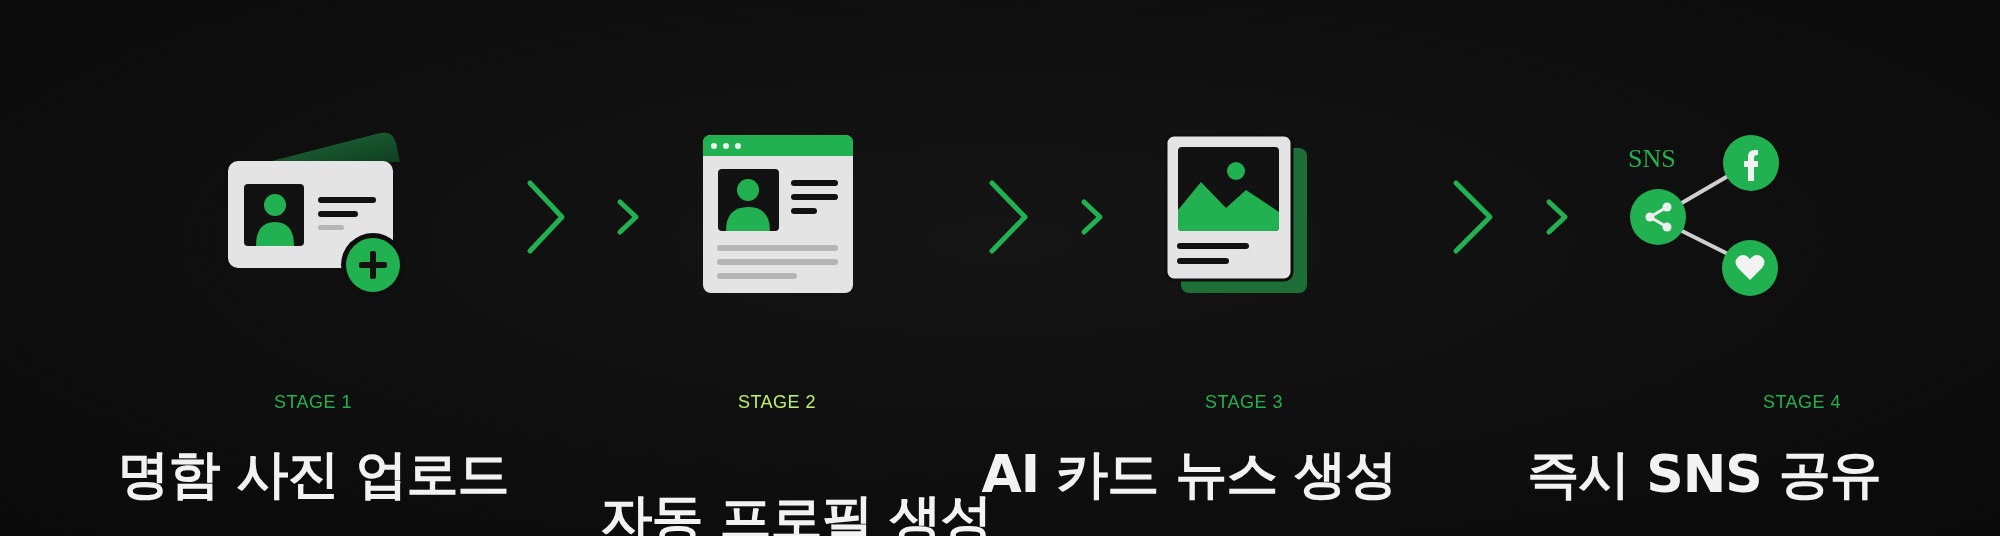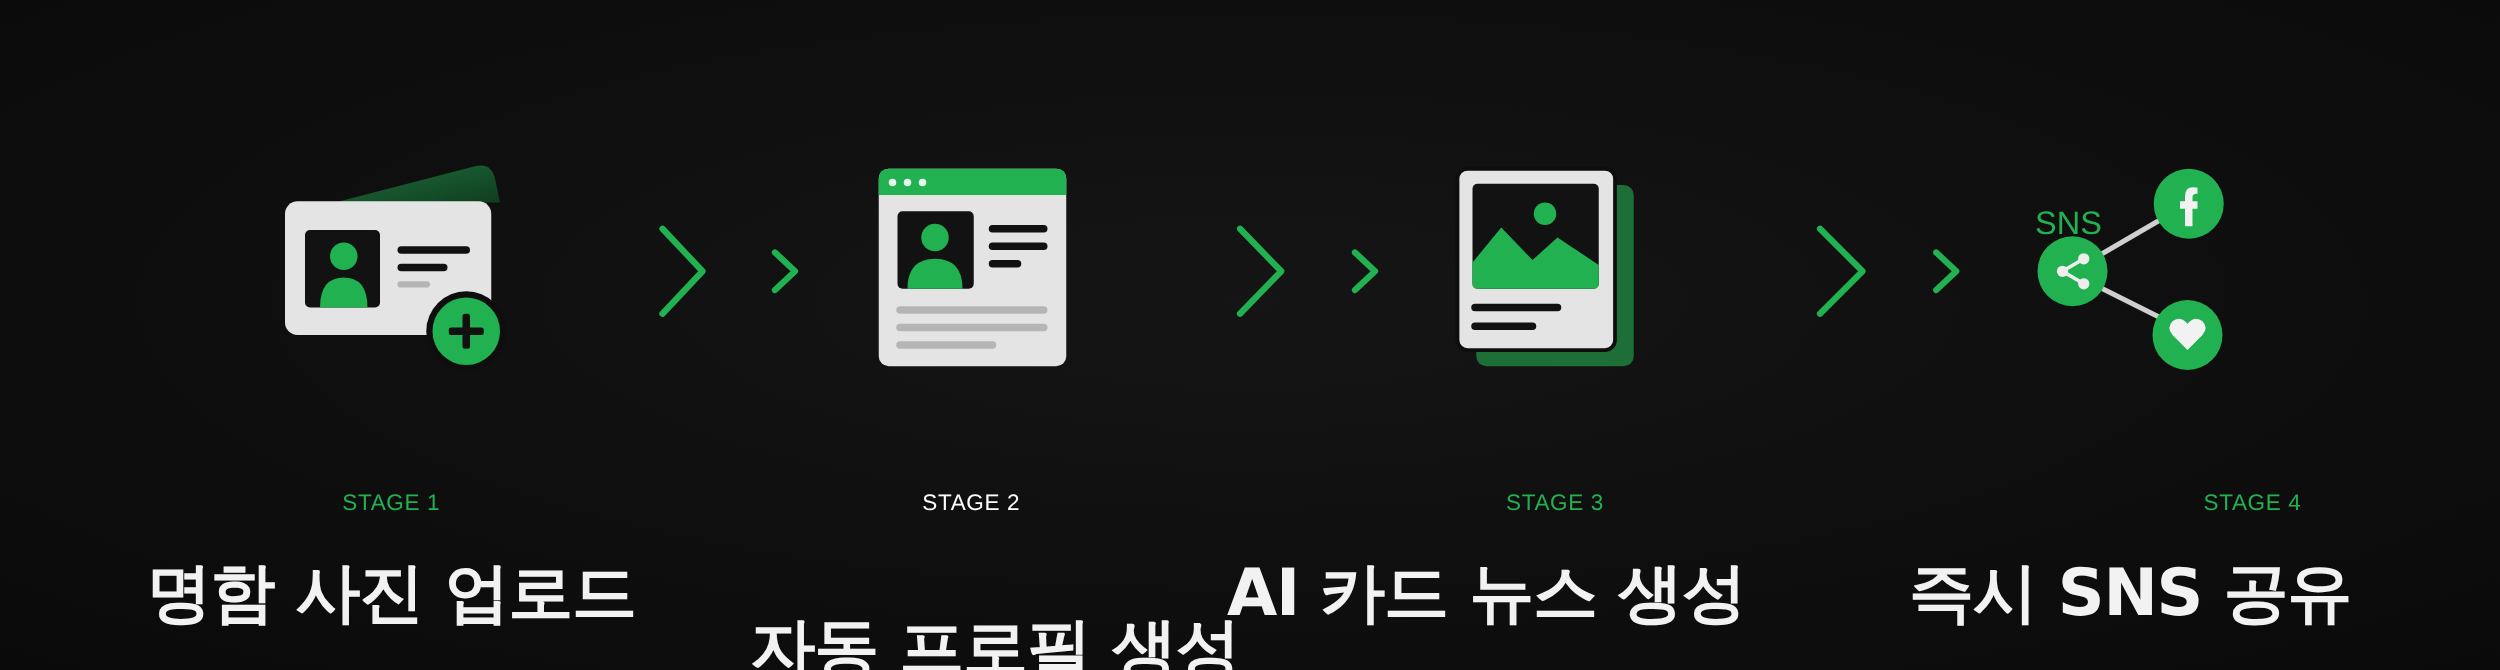--- a/index.html
+++ b/index.html
@@ -1,21 +1,21 @@
 <!DOCTYPE html>
 <html><head>
 <meta charset="utf-8">
 <style>
   html,body{margin:0;padding:0;}
   body{width:2000px;height:536px;background:#0e0e0e;overflow:hidden;position:relative;font-family:"DejaVu Sans","Liberation Sans",sans-serif;}
   .canvas{position:absolute;left:0;top:0;width:2000px;height:536px;background:radial-gradient(ellipse at 50% 45%,#151515 0%,#0d0d0d 70%,#0a0a0a 100%);}
   svg.art{position:absolute;left:0;top:0;}
   .stage-label{position:absolute;top:392px;width:400px;margin-left:-200px;text-align:center;font-family:"Liberation Sans",sans-serif;font-size:18px;letter-spacing:0.5px;}
   .stage-title{position:absolute;top:440px;width:520px;margin-left:-260px;text-align:center;color:#f2f2f2;font-family:"DejaVu Sans",sans-serif;font-weight:bold;font-size:52px;letter-spacing:-1px;}
-  .sns-tag{position:absolute;left:1628px;top:144px;font-family:Liberation Sans, sans-serif;font-size:26px;margin-top:19px;}
+  .sns-tag{position:absolute;left:1628px;top:144px;font-family:Liberation Serif, serif;font-size:26px;}
 </style>
 </head>
 <body>
 
 <div class="canvas"></div>
 
 <svg class="art" width="2000" height="536" viewBox="0 0 2000 536">
   <defs>
     <linearGradient id="arrowFade" x1="0" x2="1" y1="0" y2="0">
       <stop offset="0" stop-color="#22b150" stop-opacity="0"></stop>
@@ -110,21 +110,21 @@
   </g>
 </svg>
 
 <div class="sns-tag" style="color:#22b150;">SNS</div>
 
 <div>
   <div class="stage-label" style="left:313px;color:#22b150;">STAGE 1</div>
   <div class="stage-title" style="left:313px;">명함 사진 업로드</div>
 </div>
 <div>
-  <div class="stage-label" style="left:777px;color:#ffffff;">STAGE 2</div>
+  <div class="stage-label" style="left:777px;color:#bef264;">STAGE 2</div>
   <div class="stage-title" style="left:796px;margin-top:44px;">자동 프로필 생성</div>
 </div>
 <div>
   <div class="stage-label" style="left:1244px;color:#22b150;">STAGE 3</div>
   <div class="stage-title" style="left:1189px;">AI 카드 뉴스 생성</div>
 </div>
 <div>
   <div class="stage-label" style="left:1802px;color:#22b150;">STAGE 4</div>
   <div class="stage-title" style="left:1704px;">즉시 SNS 공유</div>
 </div>

